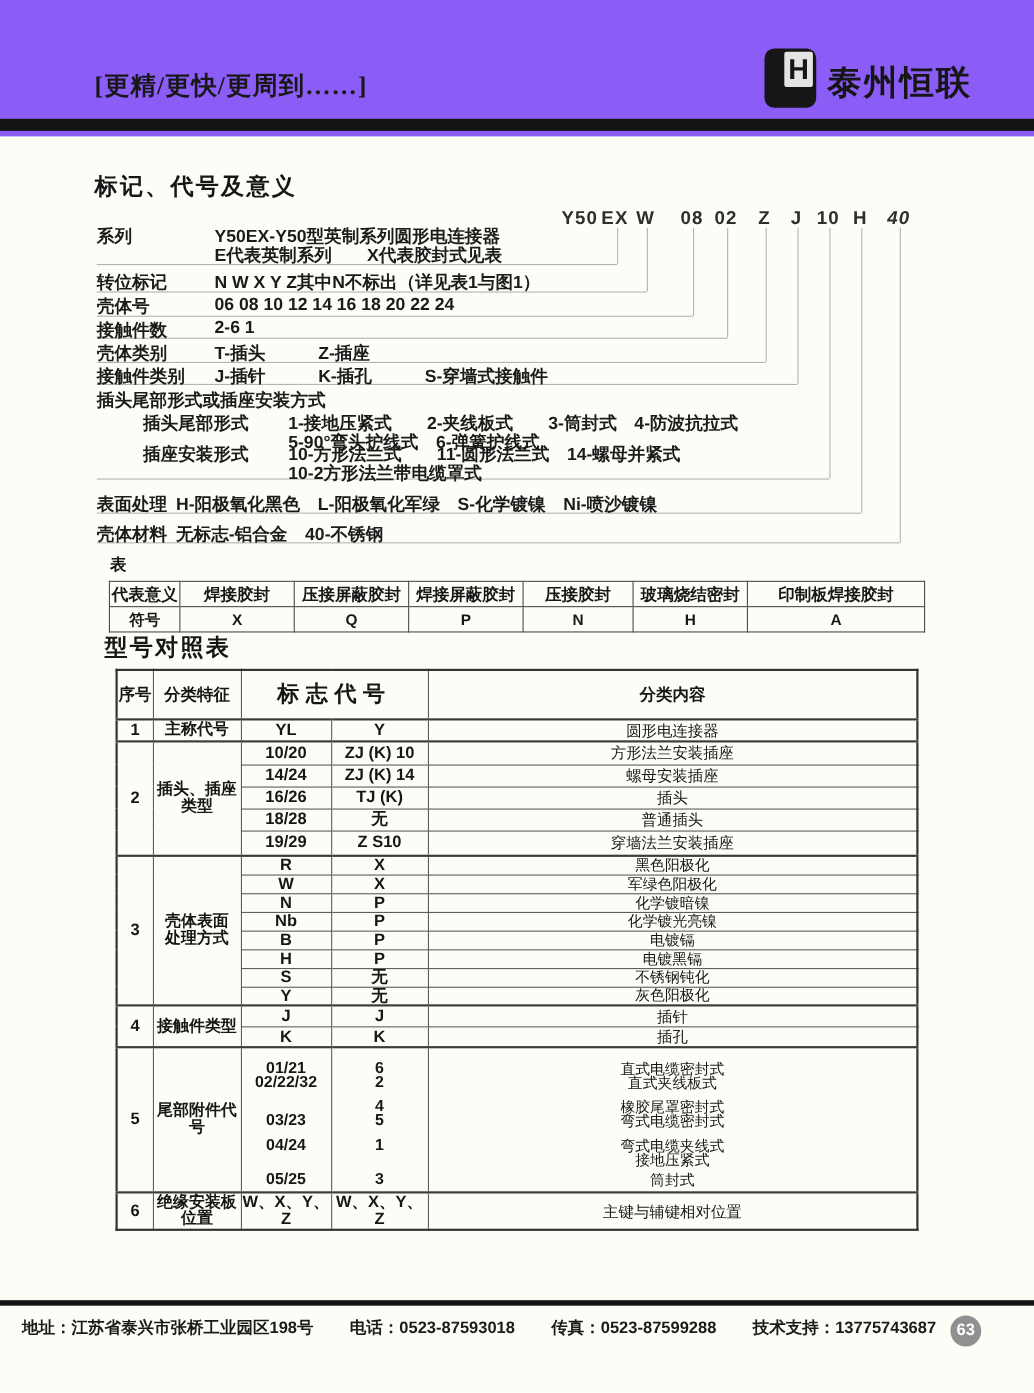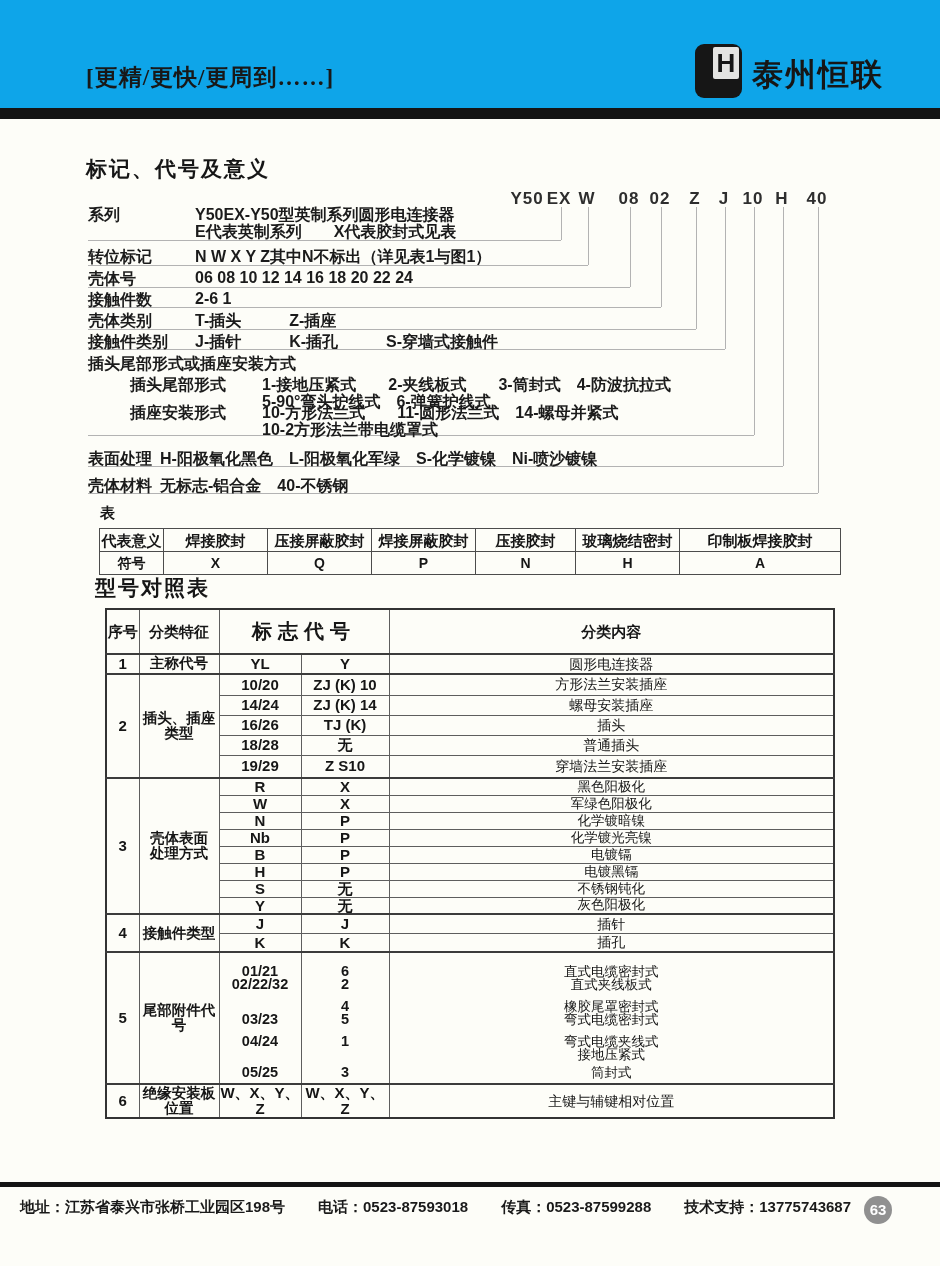--- a/index.html
+++ b/index.html
@@ -1,20 +1,20 @@
 <!DOCTYPE html>
 <html><head>
 <meta charset="utf-8">
 <style>
   html,body{margin:0;padding:0;}
   body{background:#ffffff;}
   .page{position:relative;width:940px;height:1266px;background:#fdfdf8;overflow:hidden;
         font-family:"Liberation Sans",sans-serif;color:#161616;}
   
-  .band{position:absolute;left:0;top:0;width:940px;height:108px;background:#0ea5e9;}
+  .band{position:absolute;left:0;top:0;width:940px;height:124px;background:#8b5cf6;}
   .tagline{position:absolute;left:86px;top:62px;font-family:"Liberation Serif",serif;
            font-size:23px;font-weight:700;letter-spacing:1px;color:#181818;}
   .logo{position:absolute;left:695px;top:44px;width:47px;height:54px;background:#161616;border-radius:9px;}
   .logo .notch{position:absolute;right:3px;top:3px;width:26px;height:32px;background:#e4e4e2;border-radius:2px;
                display:flex;align-items:center;justify-content:center;}
   .logo .notch span{font-size:26px;font-weight:900;color:#161616;line-height:1;}
   .brand{position:absolute;left:752px;top:54px;font-size:31px;font-weight:900;letter-spacing:2px;color:#161616;}
   .bar-top{position:absolute;left:0;top:108px;width:940px;height:11px;background:#141414;}
   
   .sec-title{position:absolute;left:86px;top:155px;font-size:21px;font-weight:800;letter-spacing:2px;}
@@ -84,21 +84,21 @@
 
   <span class="tok" style="left:502px;">Y50</span>
   <span class="tok" style="left:534px;">EX</span>
   <span class="tok" style="left:562px;">W</span>
   <span class="tok" style="left:604px;">08</span>
   <span class="tok" style="left:635px;">02</span>
   <span class="tok" style="left:670px;">Z</span>
   <span class="tok" style="left:699px;">J</span>
   <span class="tok" style="left:728px;">10</span>
   <span class="tok" style="left:757px;">H</span>
-  <span class="tok" style="left:792px;">40</span>
+  <span class="tok" style="left:792px;font-style:italic;">40</span>
 
   <div class="vline" style="left:561px;top:207px;height:33px;"></div>
   <div class="vline" style="left:588px;top:207px;height:58px;"></div>
   <div class="vline" style="left:630px;top:207px;height:80px;"></div>
   <div class="vline" style="left:661px;top:207px;height:100px;"></div>
   <div class="vline" style="left:696px;top:207px;height:122px;"></div>
   <div class="vline" style="left:725px;top:207px;height:142px;"></div>
   <div class="vline" style="left:754px;top:207px;height:228px;"></div>
   <div class="vline" style="left:783px;top:207px;height:259px;"></div>
   <div class="vline" style="left:818px;top:207px;height:286px;"></div>

